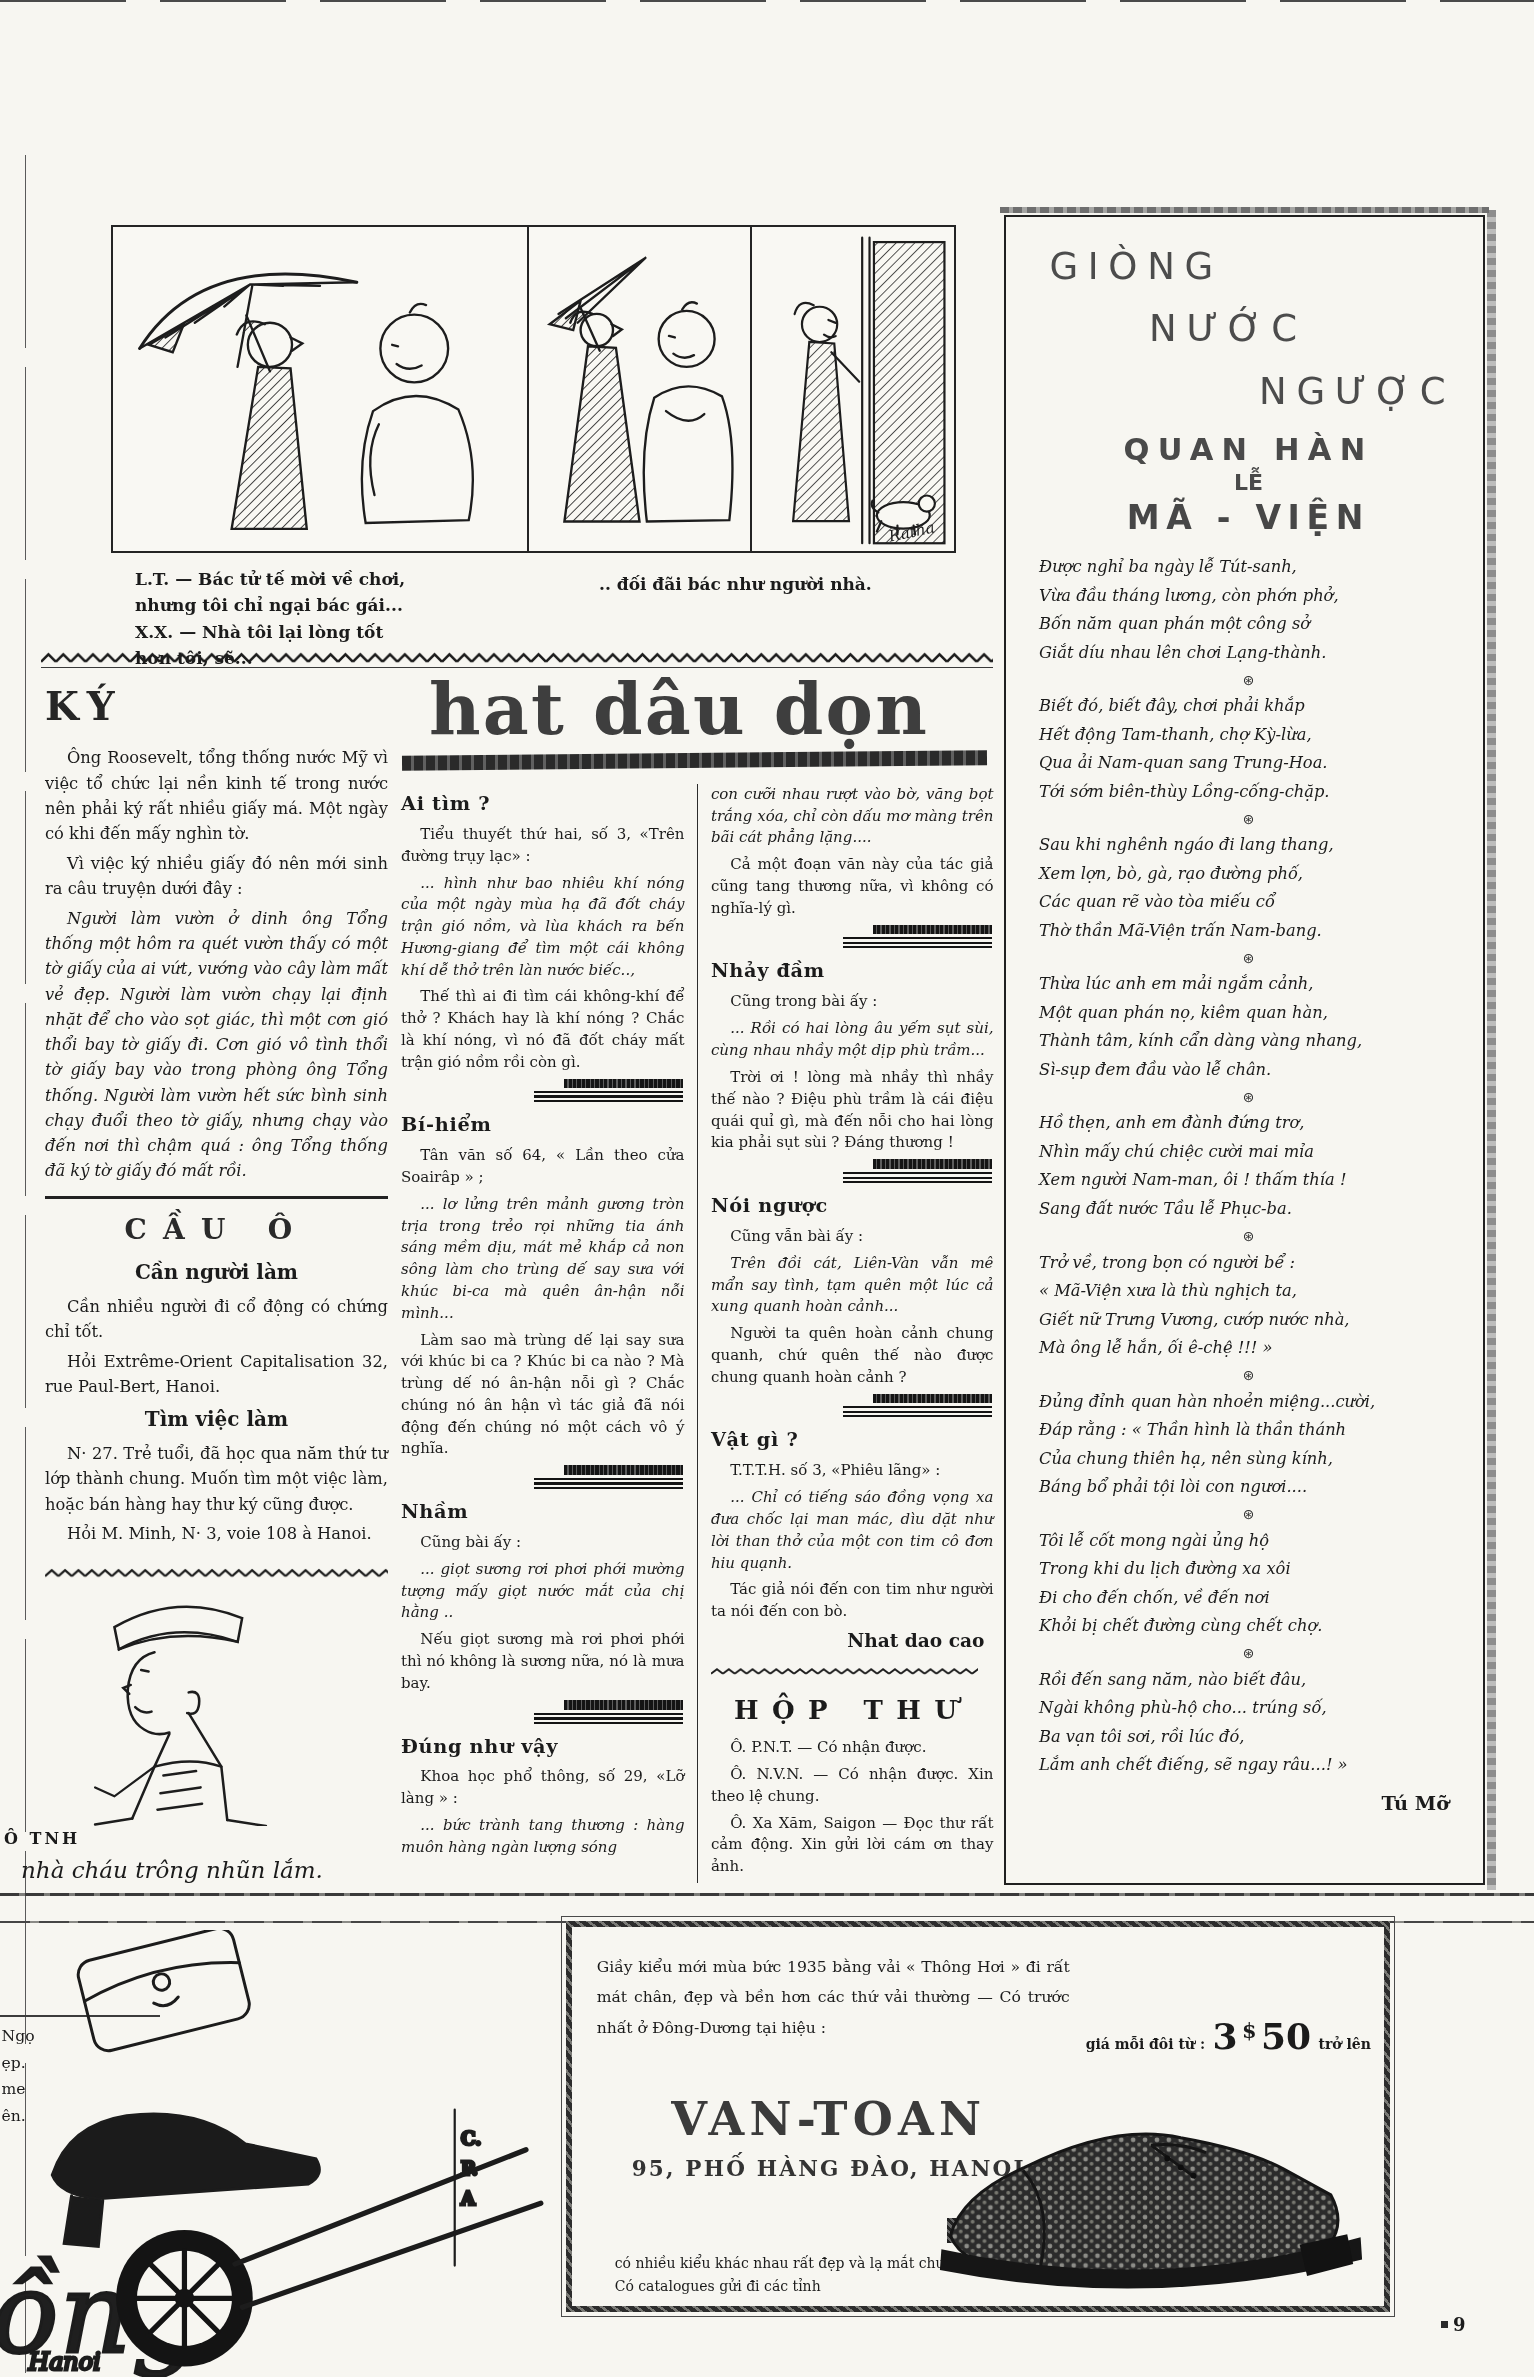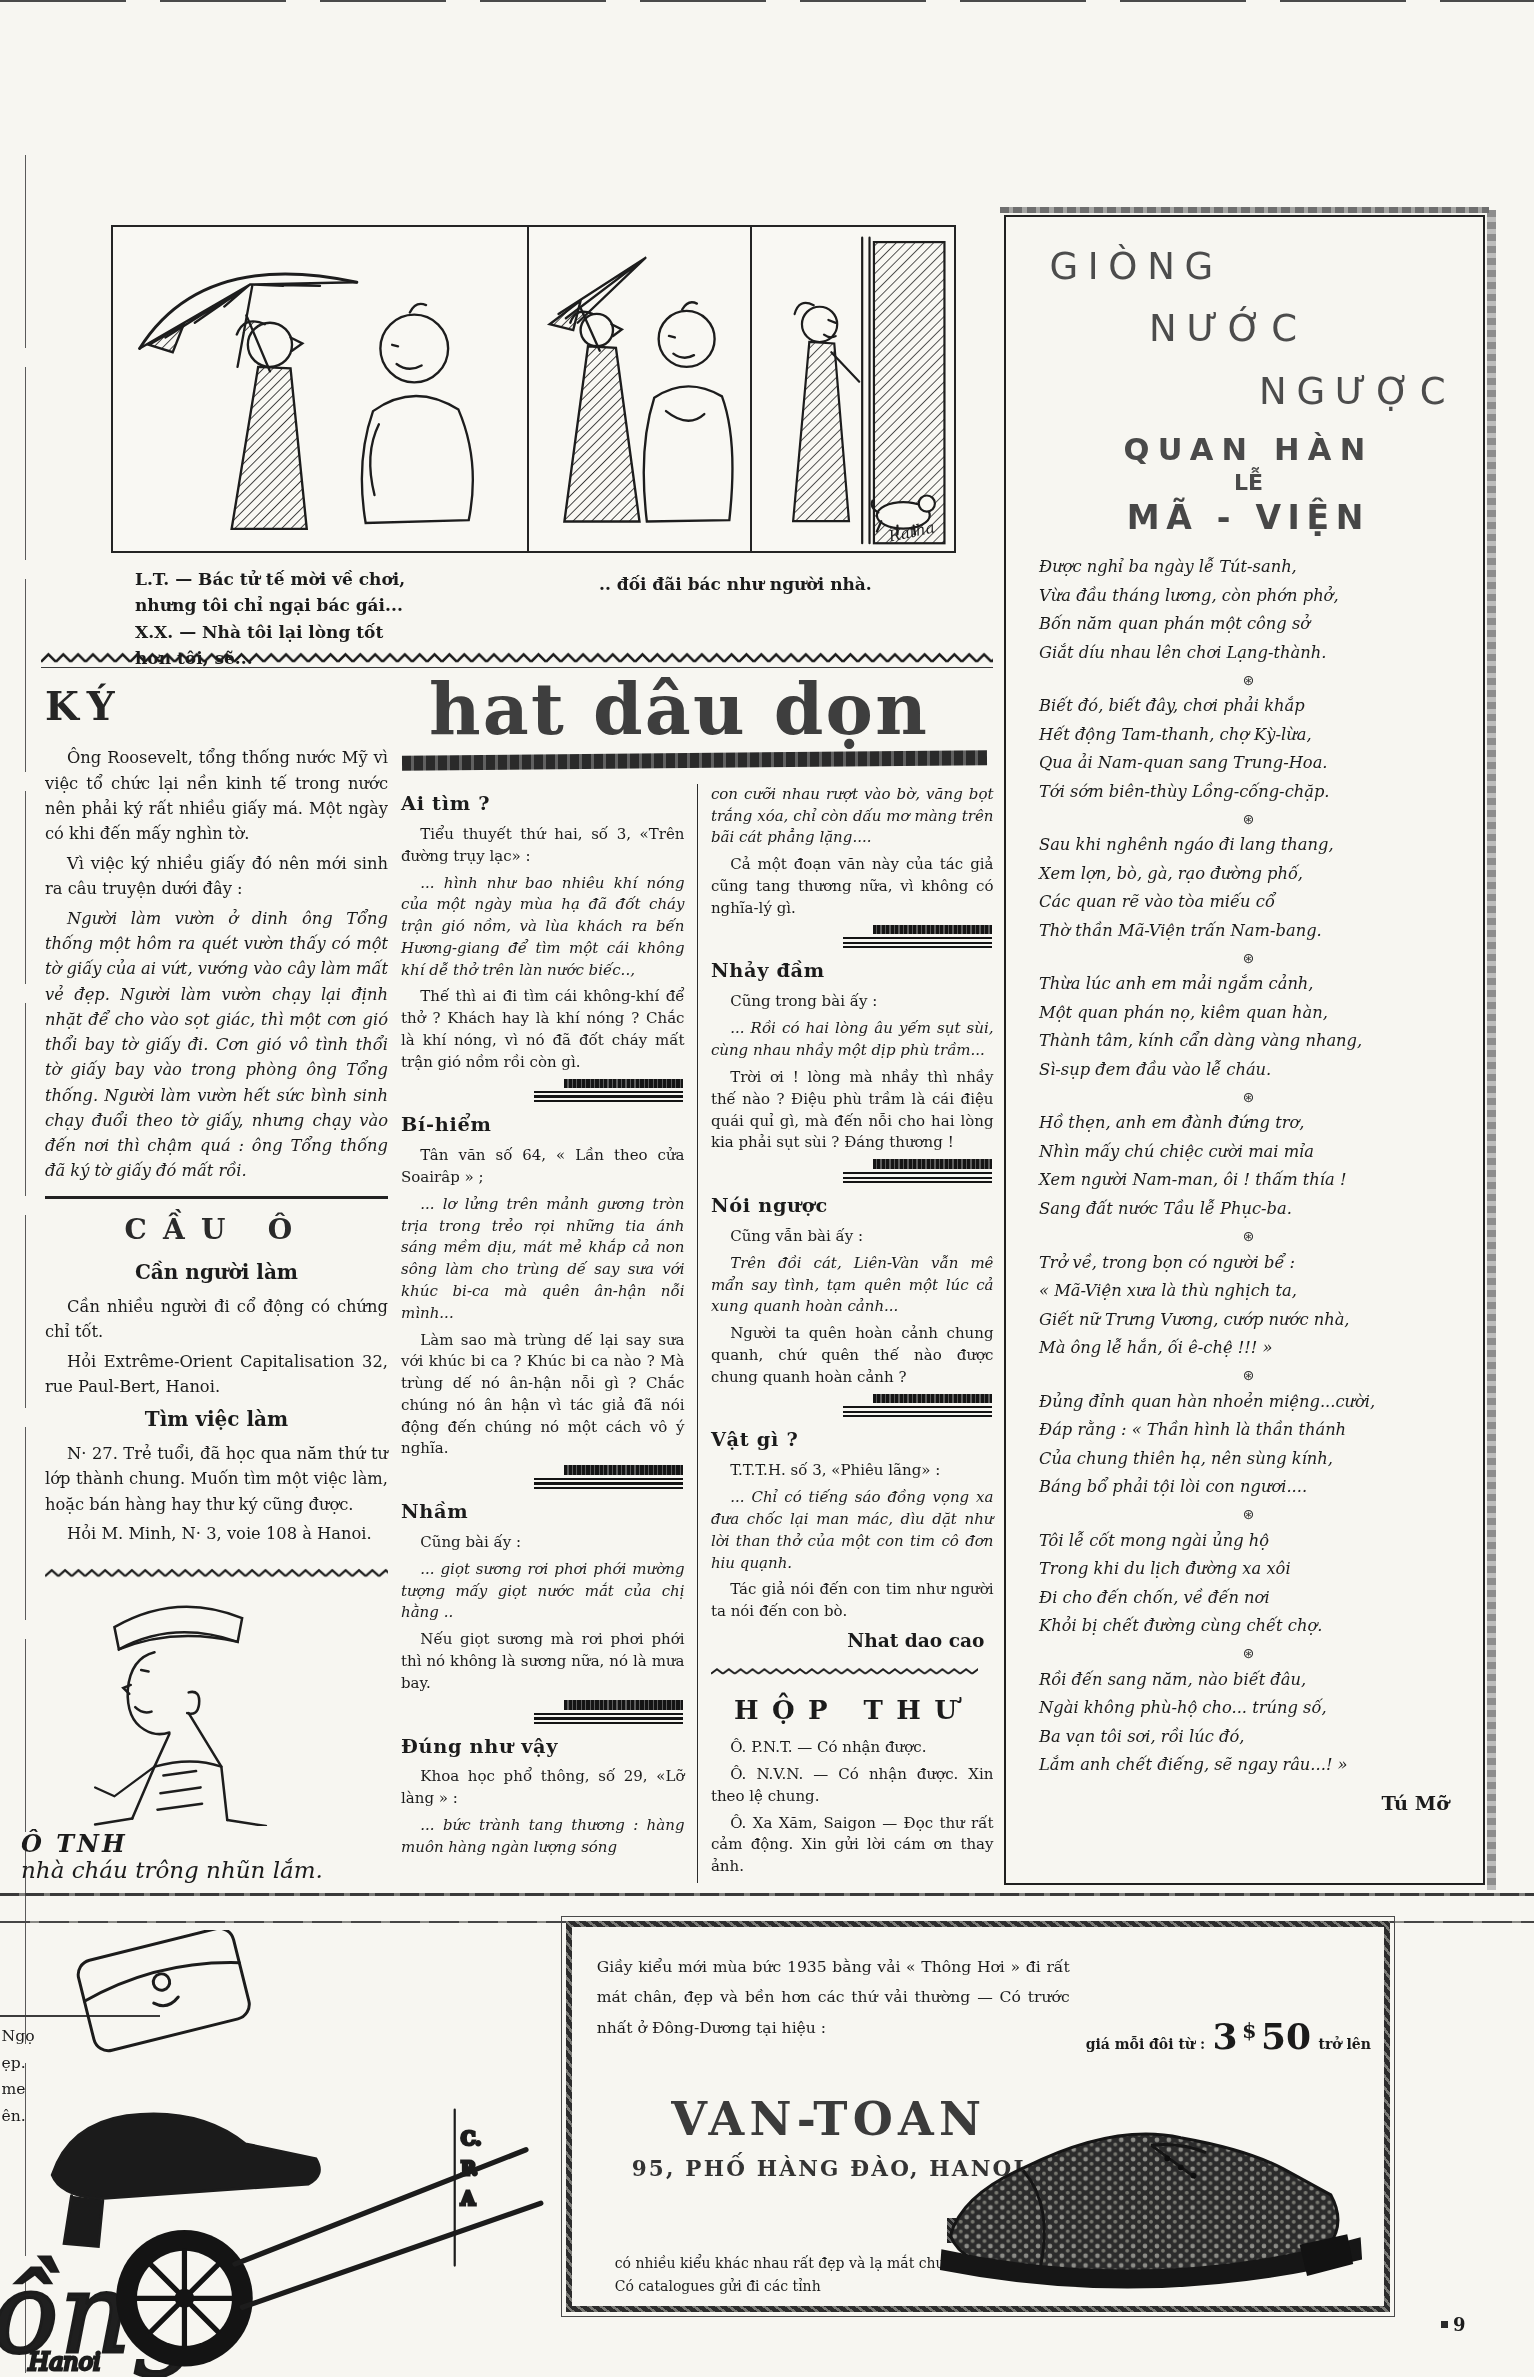--- a/index.html
+++ b/index.html
@@ -31,21 +31,21 @@
   .leftcol p{margin:0 0 4.5px;text-indent:22px;}
   .ky-title{font-size:39px;letter-spacing:9px;font-weight:bold;margin:0 0 9px;color:#262626;}
   .story{font-style:italic;}
   .thickrule{height:3px;background:#222;margin:12px 0 9px;}
   .cauo-title{text-align:center;font-size:28px;letter-spacing:16.3px;font-weight:bold;margin:1.5px 0 6px;color:#2a2a2a;}
   .subhead{text-align:center;font-size:20px;font-weight:bold;margin:4.5px 0 6px;text-indent:0;}
   .zig2{margin-top:13.4px;}
 
   .illus{left:43px;top:1581px;width:275px;height:245px;}
   .illus svg{width:100%;height:100%;}
-  .illcap1{left:21px;top:1829px;font-size:24px;font-weight:bold;letter-spacing:3px;font-style:italic;}
+  .illcap1{left:4px;top:1829px;font-size:16px;font-weight:bold;letter-spacing:3px;}
   .illcap2{left:21px;top:1857px;font-size:23px;}
   .illcap2 .it{font-style:italic;}
 
   
   .feature{left:395px;top:672px;width:603px;}
   .feat-title{font-size:71px;font-weight:bold;color:#3e3e3e;letter-spacing:2.2px;
     margin:0 0 6px 34px;line-height:1.05;}
   .feat-bar{height:15px;margin:0 10.4px 16.3px 7.4px;
     background:repeating-linear-gradient(90deg,#2a2a2a 0 9px,#606060 9px 12px);
     transform:rotate(-0.55deg);}
@@ -383,21 +383,21 @@
       <p>Sau khi nghênh ngáo đi lang thang,</p>
       <p>Xem lợn, bò, gà, rạo đường phố,</p>
       <p>Các quan rẽ vào tòa miếu cổ</p>
       <p>Thờ thần Mã-Viện trấn Nam-bang.</p>
     </div>
     <span class="orn">⊛</span>
     <div class="stanza">
       <p>Thừa lúc anh em mải ngắm cảnh,</p>
       <p>Một quan phán nọ, kiêm quan hàn,</p>
       <p>Thành tâm, kính cẩn dàng vàng nhang,</p>
-      <p>Sì-sụp đem đầu vào lễ cháu.</p>
+      <p>Sì-sụp đem đầu vào lễ chân.</p>
     </div>
     <span class="orn">⊛</span>
     <div class="stanza">
       <p>Hồ thẹn, anh em đành đứng trơ,</p>
       <p>Nhìn mấy chú chiệc cười mai mỉa</p>
       <p>Xem người Nam-man, ôi ! thấm thía !</p>
       <p>Sang đất nước Tầu lễ Phục-ba.</p>
     </div>
     <span class="orn">⊛</span>
     <div class="stanza">

